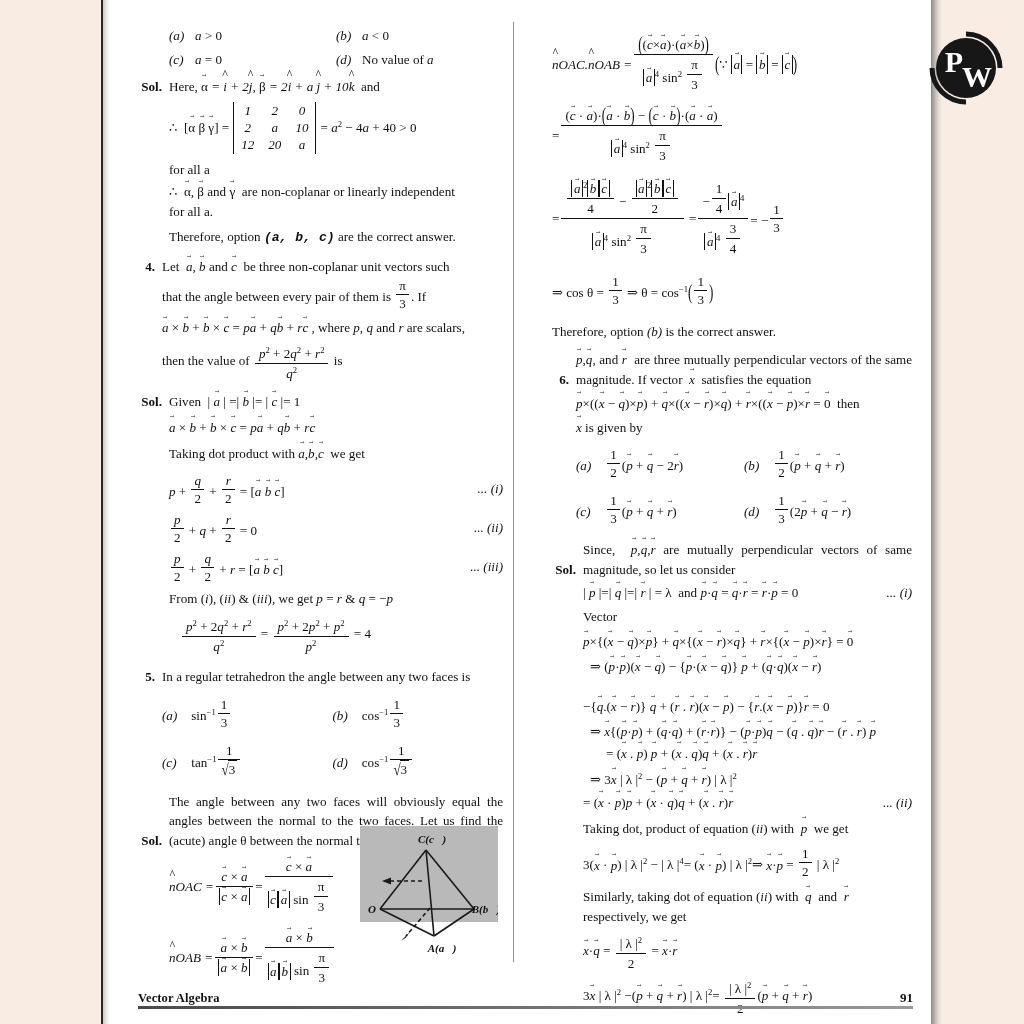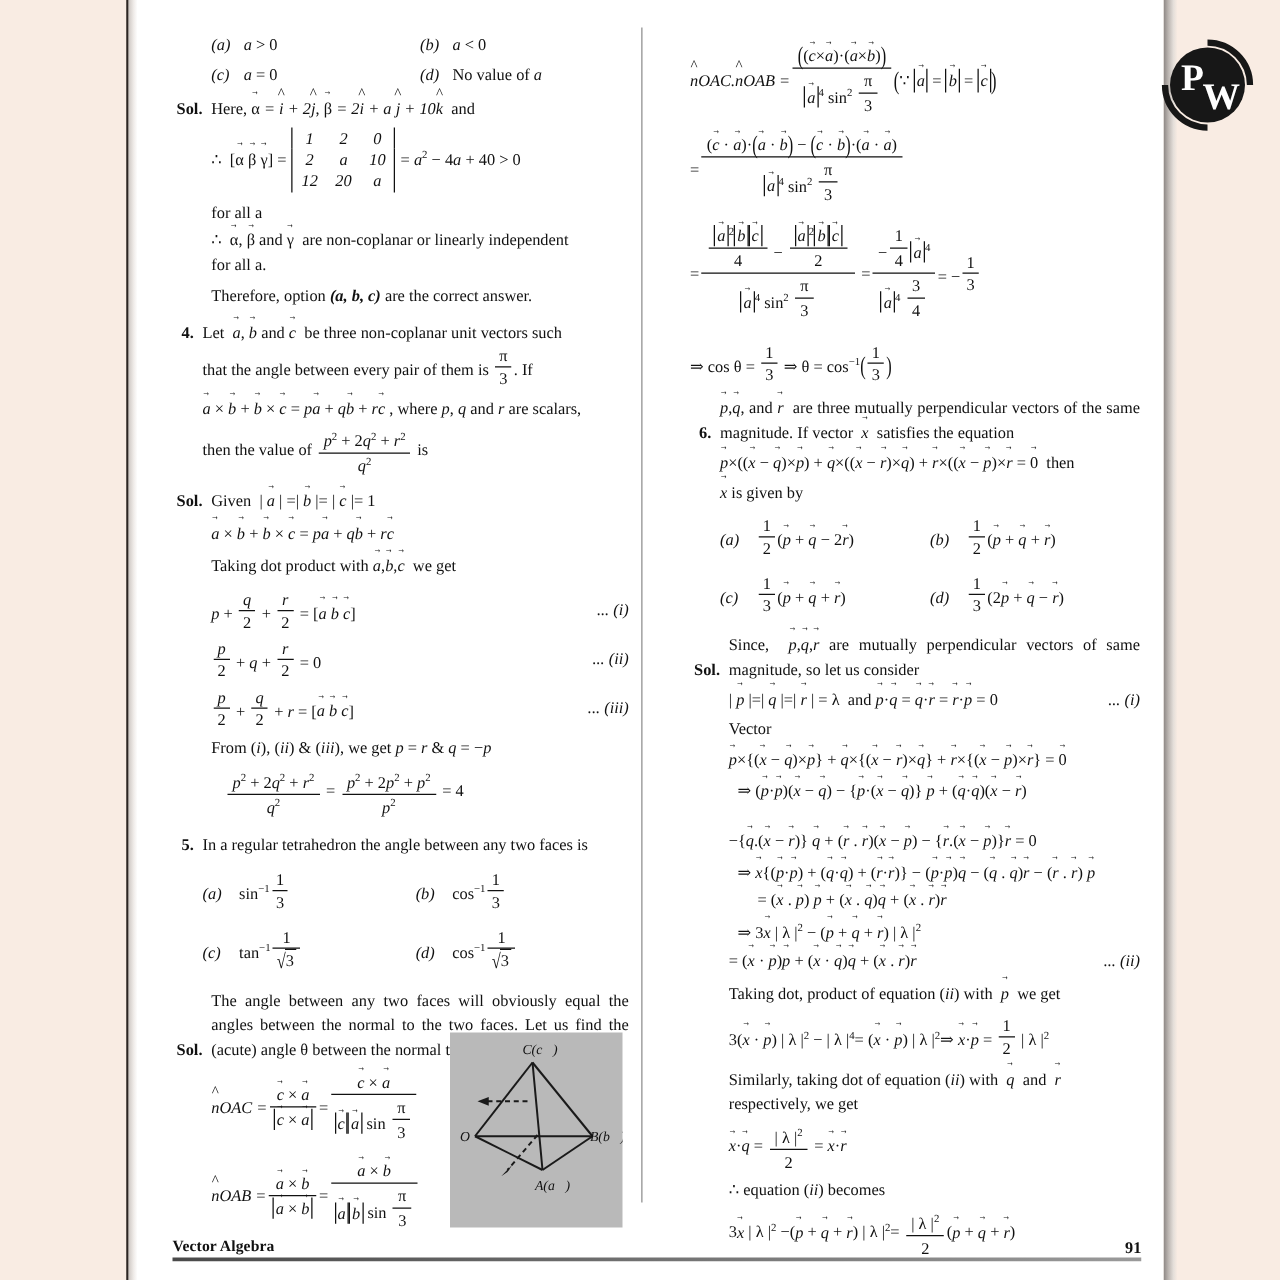--- a/index.html
+++ b/index.html
@@ -35,21 +35,21 @@
   .qbody{flex:1;text-align:justify;}
   .indent{margin-left:31px;}
   .indent24{margin-left:24px;}
 
   .opts{display:flex;margin-left:31px;}
   .opt{flex:0 0 50%;display:flex;align-items:baseline;}
   .opt .lbl{font-style:italic;width:26px;flex:0 0 26px;}
   .opt .val{}
 
   i,.it{font-style:italic;}
-  .bi{font-weight:bold;font-style:italic;}
+  .bi{font-weight:bold;font-style:italic;font-family:Liberation Mono, monospace;}
 
   
   .m{font-style:italic;white-space:nowrap;}
   .up{font-style:normal;}
   .vec{position:relative;display:inline-block;font-style:italic;}
   .vec::after{content:"\2192";position:absolute;left:50%;transform:translateX(-50%) scaleX(.62);
     top:-.78em;font-size:.82em;font-style:normal;line-height:1;}
   .vecn{position:relative;display:inline-block;font-style:normal;}
   .vecn::after{content:"\2192";position:absolute;left:50%;transform:translateX(-50%) scaleX(.62);
     top:-.78em;font-size:.82em;font-style:normal;line-height:1;}
@@ -72,21 +72,21 @@
   .eqtag{position:absolute;right:0;top:50%;transform:translateY(-50%);font-style:italic;}
 
   .det{display:inline-block;vertical-align:middle;margin:0 1px;}
   .det table{border-collapse:collapse;border-left:1.1px solid #111;border-right:1.1px solid #111;}
   .det td{padding:0 7px;text-align:center;font-style:italic;line-height:1.32;}
 
   .bars{display:inline-block;border-left:1.1px solid #111;border-right:1.1px solid #111;padding:0 1.5px;}
   .tall{display:inline-block;transform:scaleY(1.55);font-style:normal;}
 
   
-  .figure{position:absolute;left:360px;top:826px;width:138px;height:156px;background:#b9b9b9;}
+  .figure{position:absolute;left:360px;top:826px;width:138px;height:96px;background:#b9b9b9;font-weight:bold;}
 
   
   .footer{position:absolute;left:138px;top:988px;width:775px;}
   .footer .rule{position:absolute;left:0;top:18px;width:775px;height:3px;
     background:linear-gradient(to right,#4a4a4a,#9a9a9a);}
   .ftitle{font-weight:bold;font-size:12.5px;letter-spacing:.1px;}
   .pageno{position:absolute;right:0;top:2px;font-weight:bold;font-size:13px;}
 </style>
 </head>
 <body>
@@ -356,20 +356,25 @@
       <span class="num">−<span class="frac"><span class="num up">1</span><span class="den up">4</span></span><span class="bars"><span class="vec">a</span></span><sup>4</sup></span>
       <span class="den"><span class="bars"><span class="vec">a</span></span><sup>4</sup>&nbsp;<span class="frac"><span class="num up">3</span><span class="den up">4</span></span></span>
     </span>
     <span>= −<span class="frac"><span class="num up">1</span><span class="den up">3</span></span></span>
   </div>
 
   <div style="margin-top:16px">
     ⇒ cos θ = <span class="frac"><span class="num up">1</span><span class="den up">3</span></span> ⇒ θ = cos<sup>−1</sup><span class="tall">(</span><span class="frac"><span class="num up">1</span><span class="den up">3</span></span><span class="tall">)</span>
   </div>
 
+  <div style="margin-top:14px">
+    <span>Therefore, option</span>
+    <i>(b)</i>
+    <span>is the correct answer.</span>
+  </div>
 
   <div class="qrow" style="margin-top:8px">
     <span class="qnum">6.</span>
     <span class="qbody">
       <span class="vec">p</span>,<span class="vec">q</span>, and <span class="vec">r</span>&nbsp; are three mutually perpendicular vectors of
       the same magnitude. If vector&nbsp; <span class="vec">x</span>&nbsp; satisfies the equation
     </span>
   </div>
   <div class="indent24" style="margin-top:4px">
     <span class="vec">p</span>×((<span class="vec">x</span> − <span class="vec">q</span>)×<span class="vec">p</span>) + <span class="vec">q</span>×((<span class="vec">x</span> − <span class="vec">r</span>)×<span class="vec">q</span>) + <span class="vec">r</span>×((<span class="vec">x</span> − <span class="vec">p</span>)×<span class="vec">r</span> = <span class="vecn">0</span>&nbsp; then
@@ -439,23 +444,20 @@
   </div>
   <div class="indent" style="margin-top:7px">
     3(<span class="vec">x</span> · <span class="vec">p</span>) | λ |<sup>2</sup> − | λ |<sup>4</sup>= (<span class="vec">x</span> · <span class="vec">p</span>) | λ |<sup>2</sup>⇒ <span class="vec">x</span>·<span class="vec">p</span> = <span class="frac"><span class="num up">1</span><span class="den up">2</span></span> | λ |<sup>2</sup>
   </div>
   <div class="indent" style="margin-top:7px">
     Similarly, taking dot of equation (<i>ii</i>) with&nbsp; <span class="vec">q</span>&nbsp; and&nbsp; <span class="vec">r</span> respectively,
     we get
   </div>
   <div class="indent" style="margin-top:8px">
     <span class="vec">x</span>·<span class="vec">q</span> = <span class="frac bigfrac"><span class="num">| λ |<sup>2</sup></span><span class="den up">2</span></span> = <span class="vec">x</span>·<span class="vec">r</span>
-  </div>
-  <div class="indent" style="margin-top:4px">
-    ∴ equation (<i>ii</i>) becomes
   </div>
   <div class="indent" style="margin-top:8px">
     3<span class="vec">x</span> | λ |<sup>2</sup> −(<span class="vec">p</span> + <span class="vec">q</span> + <span class="vec">r</span>) | λ |<sup>2</sup>= <span class="frac bigfrac"><span class="num">| λ |<sup>2</sup></span><span class="den up">2</span></span>(<span class="vec">p</span> + <span class="vec">q</span> + <span class="vec">r</span>)
   </div>
 
 </div>
 
 <div class="footer">
   <span class="ftitle">Vector Algebra</span>
   <span class="pageno">91</span>

